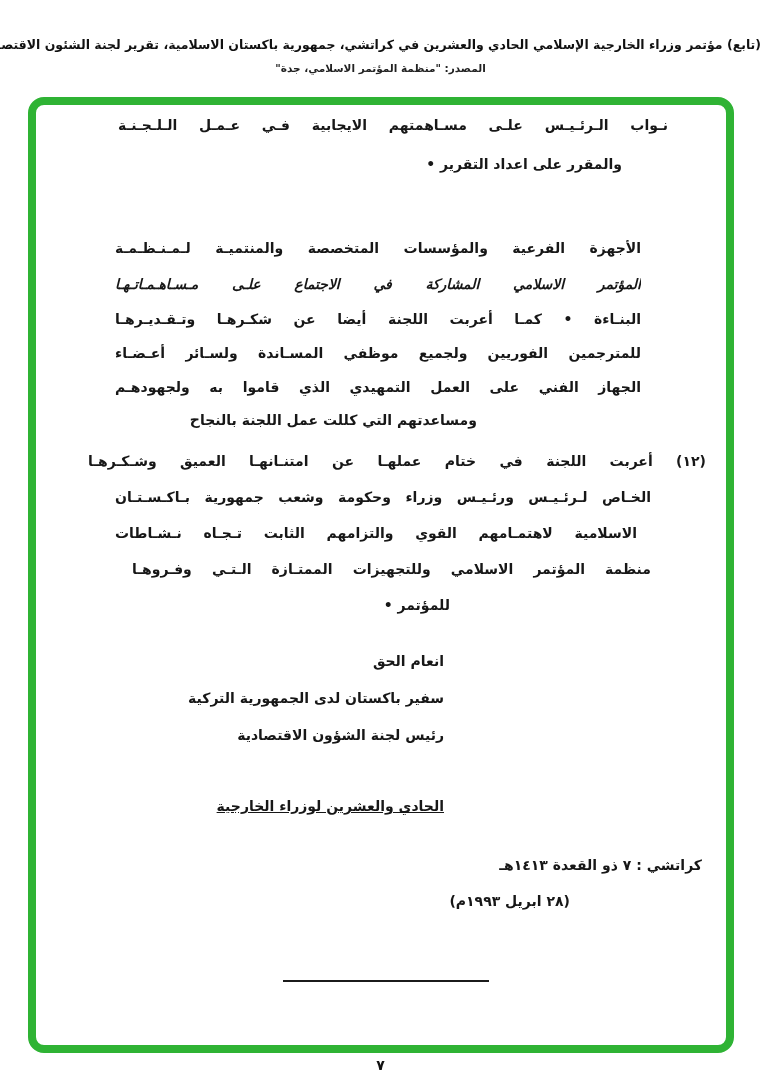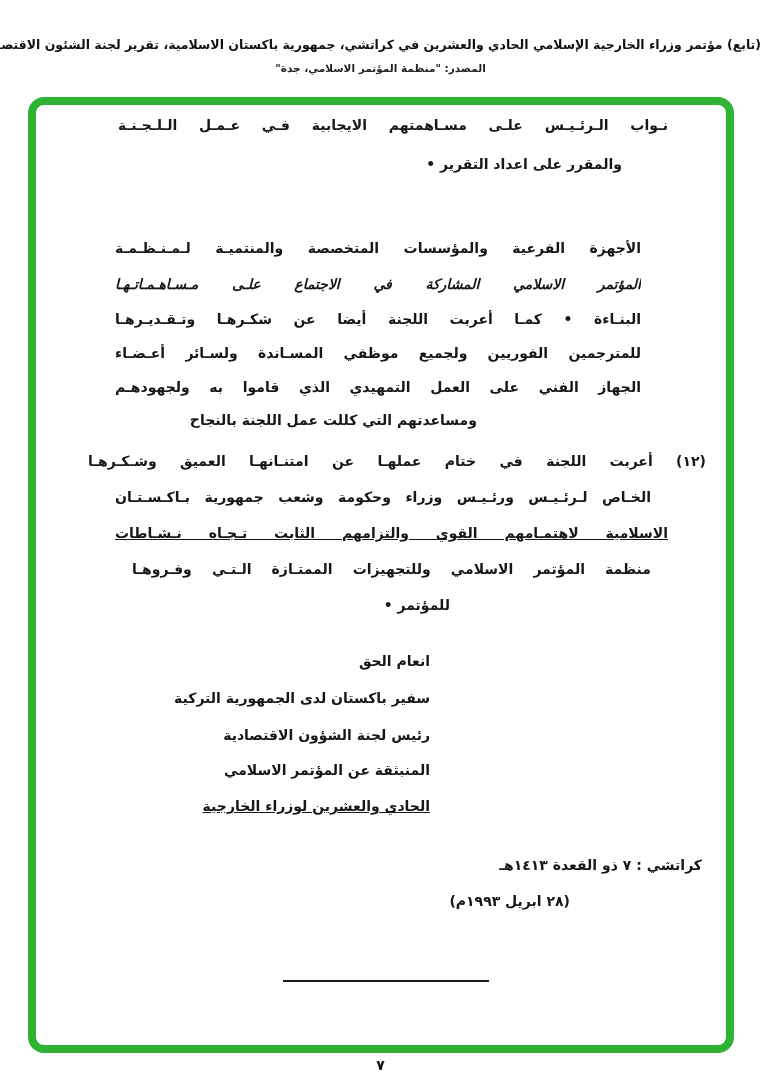--- a/index.html
+++ b/index.html
@@ -54,25 +54,25 @@
   .lB1 { left:88px;  right:52px;  top:199px; }
   .lB2 { left:115px; right:120px; top:235px; }
   .lB3 { left:115px; right:120px; top:271px;font-style:italic; }
   .lB4 { left:115px; right:120px; top:306px; }
   .lB5 { left:115px; right:120px; top:340px; }
   .lB6 { left:115px; right:120px; top:374px; }
   .lB7 { right:284px; top:407px; }
   
   .lC1 { left:88px;  right:55px;  top:448px; }
   .lC2 { left:115px; right:110px; top:484px; }
-  .lC3 { left:115px; right:93px; top:520px;text-decoration:underline; }
+  .lC3 { left:115px; right:124px; top:520px; }
   .lC4 { left:132px; right:110px; top:556px; }
   .lC5 { right:311px; top:592px; }
   
-  .sig { right:331px; text-align:right; }
+  .sig { right:317px; text-align:right; }
   .lS1 { top:648px; }
   .lS2 { top:685px; }
   .lS3 { top:722px;margin-left:44px; }
   .lS4 { top:757px; }
   .lS5 { top:793px;text-decoration:underline; }
   
   .lD1 { right:59px;  top:852px; }
   .lD2 { right:191px; top:888px; }
   
   .rule {
@@ -107,21 +107,20 @@
 
   <div class="ln just lC1">(١٢) أعربت اللجنة في ختام عملهـا عن امتنـانهـا العميق وشـكـرهـا</div>
   <div class="ln just lC2">الخـاص لـرئـيـس ورئـيـس وزراء وحكومة وشعب جمهورية بـاكـسـتـان</div>
   <div class="ln just lC3">الاسلامية لاهتمـامهم القوي والتزامهم الثابت تـجـاه نـشـاطات</div>
   <div class="ln just lC4">منظمة المؤتمر الاسلامي وللتجهيزات الممتـازة الـتـي وفـروهـا</div>
   <div class="ln lC5">للمؤتمر •</div>
 
   <div class="ln sig lS1">انعام الحق</div>
   <div class="ln sig lS2">سفير باكستان لدى الجمهورية التركية</div>
   <div class="ln sig lS3">رئيس لجنة الشؤون الاقتصادية</div>
-  <div class="ln sig lS4">المنبثقة عن المؤتمر الاسلامي</div>
   <div class="ln sig lS5">الحادي والعشرين لوزراء الخارجية</div>
 
   <div class="ln lD1">كراتشي : ٧ ذو القعدة ١٤١٣هـ</div>
   <div class="ln lD2">(٢٨ ابريل ١٩٩٣م)</div>
 
   <div class="rule"></div>
 
   <div class="pagenum">٧</div>
 
 </div>

